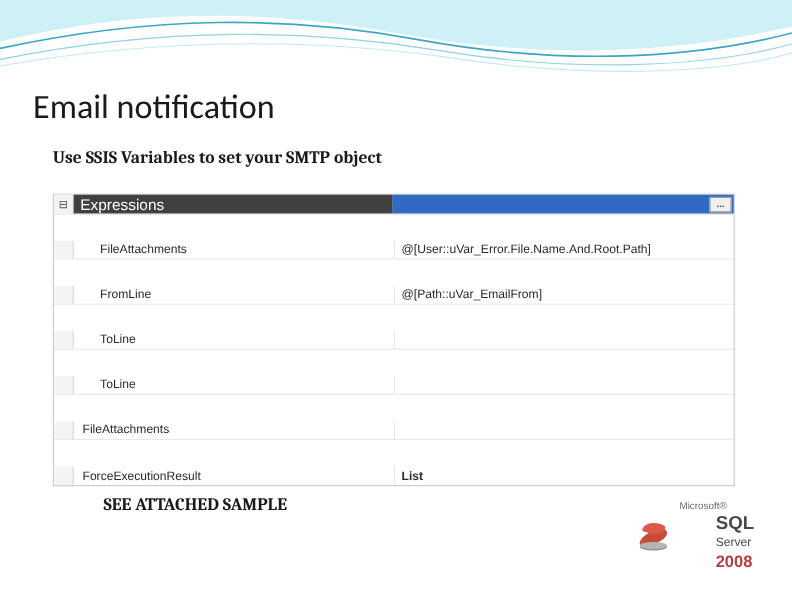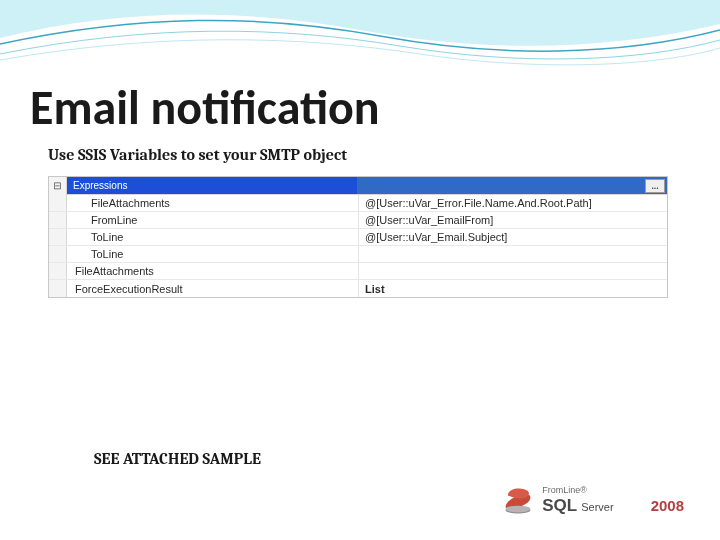--- a/index.html
+++ b/index.html
@@ -17,28 +17,28 @@
     top: 0; left: 0; right: 0;
     height: 80px;
     pointer-events: none;
   }
   .wave svg { width: 100%; height: 100%; display: block; }
 
   .slide-title {
     position: absolute;
     top: 78px;
     left: 30px;
-    font-size: 48px;
-    font-weight: 700;
+    font-size: 31px;
+    font-weight: 400;
     color: #1a1a1a;
     letter-spacing: 0px;
   }
   .subtitle {
     position: absolute;
-    top: 146px;
+    top: 134px;
     left: 48px;
     font-size: 16px;
     font-family: Cambria, Georgia, serif;
     font-weight: bold;
     color: #1a1a1a;
   }
 
   .grid-panel {
     position: absolute;
     top: 176px;
@@ -62,23 +62,23 @@
     font-size: 10px;
     line-height: 1;
     color: #555;
     background: #f4f4f4;
     border-right: 1px solid #d6d6d6;
     cursor: pointer;
     user-select: none;
   }
   .header-label {
     flex: 1;
-    background: #1d4ed8;
+    background: #404040;
     color: #fff;
-    font-size: 10px;
+    font-size: 14px;
     font-family: "Segoe UI", Tahoma, sans-serif;
     padding: 1px 6px;
     display: flex;
     align-items: center;
   }
   .header-val {
     width: 310px;
     background: #316ac5;
     display: flex;
     align-items: center;
@@ -99,20 +99,21 @@
     color: #333;
     font-weight: bold;
   }
   .row {
     display: flex;
     height: 17px;
     border-bottom: 1px solid #e8e8e8;
     font-size: 11px;
     font-family: "Segoe UI", Tahoma, sans-serif;
     color: #2a2a2a;
+    margin-top: 24px;
   }
   .row:last-child { border-bottom: none; }
   .cell-gutter {
     width: 18px;
     background: #f4f4f4;
     border-right: 1px solid #d6d6d6;
   }
   .cell-name {
     width: 292px;
     padding: 1px 6px 1px 24px;
@@ -164,20 +165,21 @@
   .logo-ms {
     font-size: 9px;
     color: #6a6a6a;
     font-family: "Segoe UI", Arial, sans-serif;
     margin-bottom: 2px;
   }
   .logo-sql {
     display: flex;
     align-items: baseline;
     gap: 4px;
+    flex-direction: column;
   }
   .logo-sql .sql {
     font-size: 17px;
     font-weight: 600;
     color: #4a4a4a;
     font-family: "Segoe UI", Arial, sans-serif;
   }
   .logo-sql .server {
     font-size: 11px;
     font-weight: 300;
@@ -217,26 +219,25 @@
   </div>
 
   <div class="row">
     <div class="cell-gutter"></div>
     <div class="cell-name">FileAttachments</div>
     <div class="cell-val">@[User::uVar_Error.File.Name.And.Root.Path]</div>
   </div>
   <div class="row">
     <div class="cell-gutter"></div>
     <div class="cell-name">FromLine</div>
-    <div class="cell-val">@[User::uVar_EmailFrom]</div>
+    <div class="cell-val">@[Path::uVar_EmailFrom]</div>
   </div>
   <div class="row">
     <div class="cell-gutter"></div>
     <div class="cell-name">ToLine</div>
-    <div class="cell-val">@[User::uVar_Email.Subject]</div>
   </div>
   <div class="row">
     <div class="cell-gutter"></div>
     <div class="cell-name">ToLine</div>
   </div>
   <div class="row">
     <div class="cell-gutter"></div>
     <div class="cell-name no-indent">FileAttachments</div>
     <div class="cell-val"></div>
   </div>
@@ -250,20 +251,20 @@
 <div class="footer-note">SEE ATTACHED SAMPLE</div>
 
 <div class="logo">
   <svg class="logo-mark" viewBox="0 0 64 64">
     <path d="M10 44 C10 36 22 28 32 24 C44 20 54 20 54 28 C54 34 46 40 36 44 C24 48 10 52 10 44 Z" fill="#c84b3a"></path>
     <path d="M14 24 C14 14 28 10 38 12 C50 14 54 18 50 24 C46 30 34 30 26 28 C18 26 14 24 14 24 Z" fill="#d85a48"></path>
     <ellipse cx="32" cy="50" rx="22" ry="6" fill="#8a8a8a"></ellipse>
     <ellipse cx="32" cy="48" rx="22" ry="6" fill="#b5b5b5"></ellipse>
   </svg>
   <div class="logo-text">
-    <div class="logo-ms">FromLine®</div>
+    <div class="logo-ms">Microsoft®</div>
     <div class="logo-sql">
       <span class="sql">SQL</span>
       <span class="server">Server</span>
       <span class="year">2008</span>
     </div>
   </div>
 </div>
 
 </body></html>

